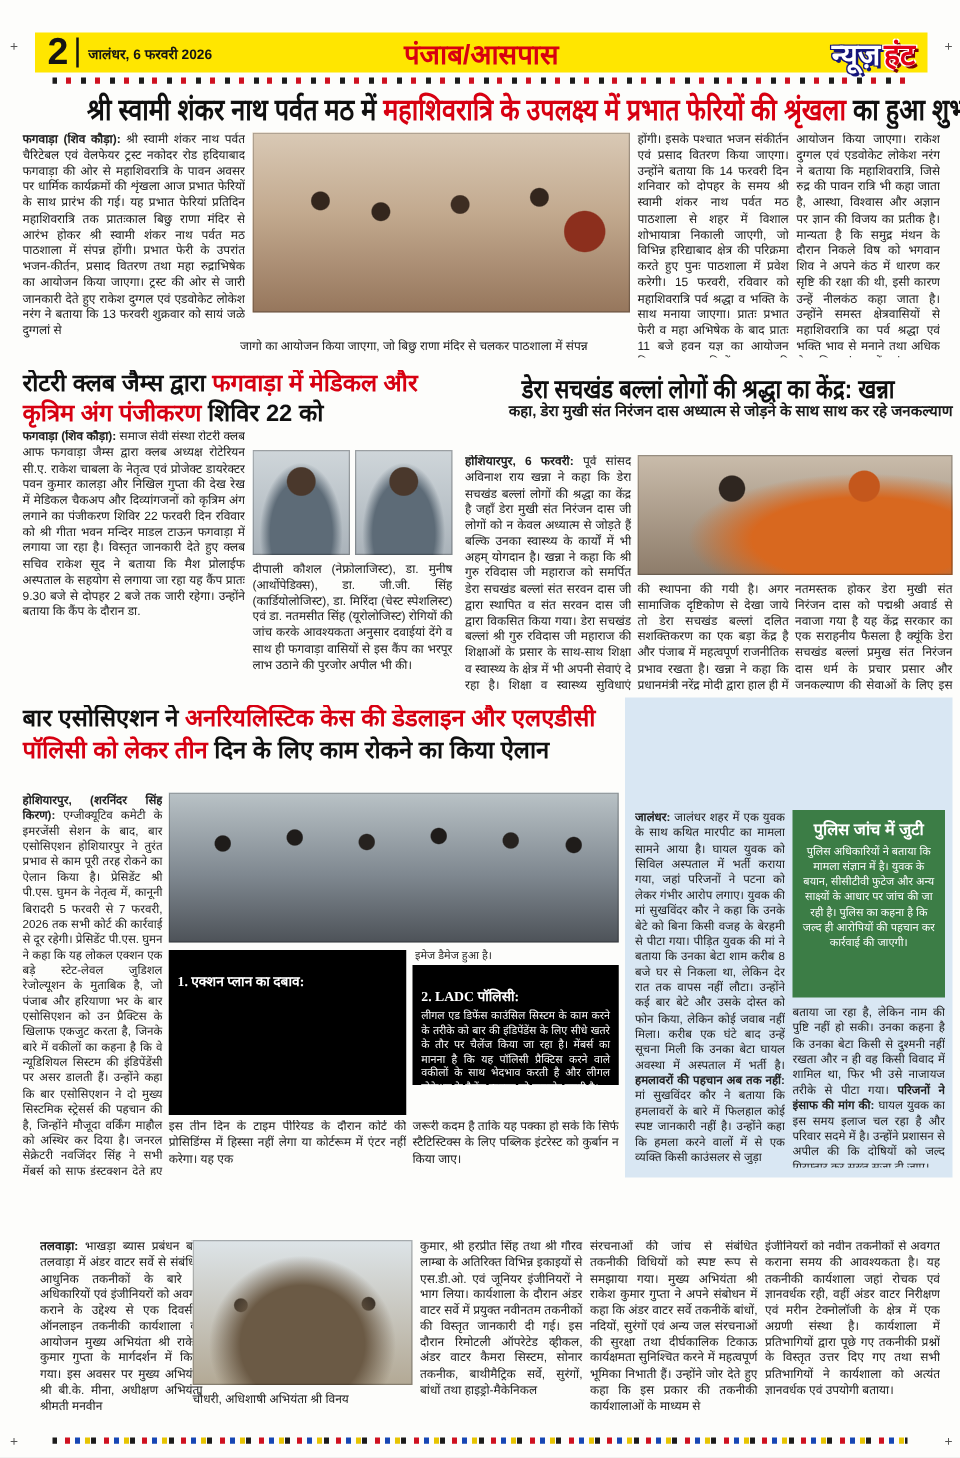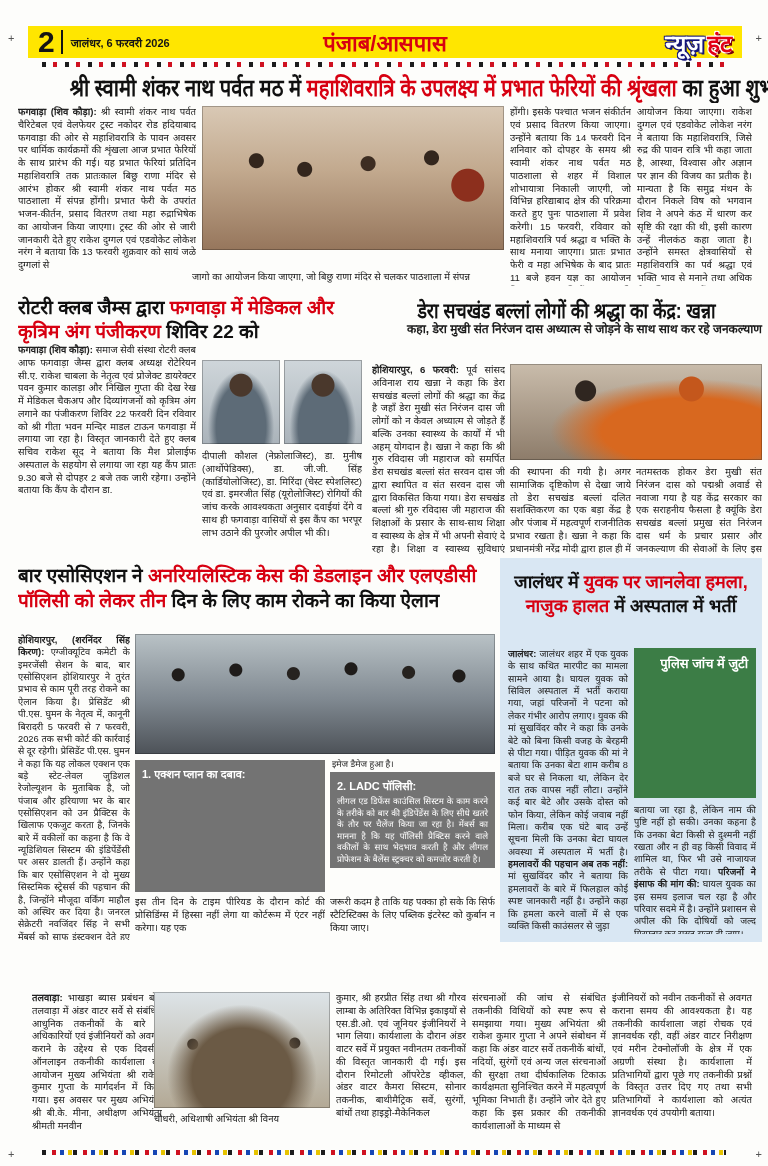--- a/index.html
+++ b/index.html
@@ -59,26 +59,26 @@
       radial-gradient(circle at 90% 35%,#1f1c1a 0 6px,transparent 7px),
       linear-gradient(180deg,#b9c2c6 0%,#7f8890 55%,#4d5258 100%);}
   .ph5{background:
       radial-gradient(ellipse at 50% 72%,#6b5a45 0 40%,transparent 60%),
       radial-gradient(circle at 22% 45%,#2a241f 0 5px,transparent 6px),
       radial-gradient(circle at 40% 48%,#2a241f 0 5px,transparent 6px),
       radial-gradient(circle at 62% 46%,#2a241f 0 5px,transparent 6px),
       radial-gradient(circle at 80% 44%,#2a241f 0 5px,transparent 6px),
       linear-gradient(180deg,#dde4e8 0%,#b3a995 100%);}
   
-  .navybox{position:absolute;background:#737373;color:#fff;padding:6px 7px;box-sizing:border-box;overflow:hidden;}
+  .navybox{position:absolute;background:#000000;color:#fff;padding:17px 7px;box-sizing:border-box;overflow:hidden;font-family:Liberation Serif, serif;}
   .navybox .btitle{font-weight:800;font-size:11px;margin-bottom:3px;}
   .navybox .btext{font-size:8.6px;line-height:1.35;text-align:justify;}
   .bluepanel{position:absolute;background:#d9e7f3;}
   .greenbox{position:absolute;background:#3c7d46;color:#fff;padding:6px 8px;box-sizing:border-box;overflow:hidden;}
-  .greenbox .btitle{font-weight:800;font-size:13px;text-align:right;margin-bottom:3px;}
+  .greenbox .btitle{font-weight:800;font-size:13px;text-align:center;margin-bottom:3px;}
   .greenbox .btext{font-size:8.8px;line-height:1.38;text-align:center;}
 </style>
 </head>
 <body>
 
 <div class="page">
 
   <span class="plus" style="top:32px;left:8px;">+</span>
   <span class="plus" style="top:32px;right:6px;">+</span>
   <span class="plus" style="bottom:6px;left:8px;">+</span>
@@ -105,21 +105,21 @@
   <div class="col" style="top:106px;left:637px;width:115px;height:180px;">आयोजन किया जाएगा। राकेश दुग्गल एवं एडवोकेट लोकेश नरंग ने बताया कि महाशिवरात्रि, जिसे रुद्र की पावन रात्रि भी कहा जाता है, आस्था, विश्वास और अज्ञान पर ज्ञान की विजय का प्रतीक है। मान्यता है कि समुद्र मंथन के दौरान निकले विष को भगवान शिव ने अपने कंठ में धारण कर सृष्टि की रक्षा की थी, इसी कारण उन्हें नीलकंठ कहा जाता है। उन्होंने समस्त क्षेत्रवासियों से महाशिवरात्रि का पर्व श्रद्धा एवं भक्ति भाव से मनाने तथा अधिक से अधिक संख्या में पहुंचकर इन धार्मिक एवं सांस्कृतिक आयोजनों में भाग लेकर पुण्य के भागी बनने की अपील की।</div>
 
   <div class="hl" style="position:absolute;top:296px;left:18px;width:348px;font-size:19px;line-height:1.25;white-space:normal;">
     <span>रोटरी क्लब जैम्स द्वारा </span><span class="red">फगवाड़ा में मेडिकल और कृत्रिम अंग पंजीकरण</span><span> शिविर 22 को</span>
   </div>
   <div class="col" style="top:344px;left:18px;width:178px;height:192px;">
     <b>फगवाड़ा (शिव कौड़ा):</b> <span>समाज सेवी संस्था रोटरी क्लब आफ फगवाड़ा जैम्स द्वारा क्लब अध्यक्ष रोटेरियन सी.ए. राकेश चाबला के नेतृत्व एवं प्रोजेक्ट डायरेक्टर पवन कुमार कालड़ा और निखिल गुप्ता की देख रेख में मेडिकल चैकअप और दिव्यांगजनों को कृत्रिम अंग लगाने का पंजीकरण शिविर 22 फरवरी दिन रविवार को श्री गीता भवन मन्दिर माडल टाऊन फगवाड़ा में लगाया जा रहा है। विस्तृत जानकारी देते हुए क्लब सचिव राकेश सूद ने बताया कि मैश प्रोलाईफ अस्पताल के सहयोग से लगाया जा रहा यह कैंप प्रातः 9.30 बजे से दोपहर 2 बजे तक जारी रहेगा। उन्होंने बताया कि कैंप के दौरान डा.</span>
   </div>
   <div class="photo ph2" style="top:360px;left:202px;width:78px;height:84px;"></div>
   <div class="photo ph2" style="top:360px;left:284px;width:78px;height:84px;"></div>
-  <div class="col" style="top:450px;left:202px;width:160px;height:102px;">दीपाली कौशल (नेफ्रोलाजिस्ट), डा. मुनीष (आर्थोपेडिक्स), डा. जी.जी. सिंह (कार्डियोलोजिस्ट), डा. मिरिंदा (चेस्ट स्पेशलिस्ट) एवं डा. इमरजीत सिंह (यूरोलोजिस्ट) रोगियों की जांच करके आवश्यकता अनुसार दवाईयां देंगे व साथ ही फगवाड़ा वासियों से इस कैंप का भरपूर लाभ उठाने की पुरजोर अपील भी की।</div>
+  <div class="col" style="top:450px;left:202px;width:160px;height:102px;">दीपाली कौशल (नेफ्रोलाजिस्ट), डा. मुनीष (आर्थोपेडिक्स), डा. जी.जी. सिंह (कार्डियोलोजिस्ट), डा. मिरिंदा (चेस्ट स्पेशलिस्ट) एवं डा. नतमसीत सिंह (यूरोलोजिस्ट) रोगियों की जांच करके आवश्यकता अनुसार दवाईयां देंगे व साथ ही फगवाड़ा वासियों से इस कैंप का भरपूर लाभ उठाने की पुरजोर अपील भी की।</div>
 
   <div class="hl" style="position:absolute;top:296px;left:372px;width:390px;text-align:center;font-size:21px;">
     <span class="cond">डेरा सचखंड बल्लां लोगों की श्रद्धा का केंद्र: खन्ना</span>
   </div>
   <div style="position:absolute;top:320px;left:372px;width:390px;text-align:right;font-size:12px;font-weight:700;color:#1b1b1b;">कहा, डेरा मुखी संत निरंजन दास अध्यात्म से जोड़ने के साथ साथ कर रहे जनकल्याण</div>
   <div class="col" style="top:364px;left:372px;width:133px;height:190px;">
     <b>होशियारपुर, 6 फरवरी:</b> <span>पूर्व सांसद अविनाश राय खन्ना ने कहा कि डेरा सचखंड बल्लां लोगों की श्रद्धा का केंद्र है जहाँ डेरा मुखी संत निरंजन दास जी लोगों को न केवल अध्यात्म से जोड़ते हैं बल्कि उनका स्वास्थ्य के कार्यों में भी अहम् योगदान है। खन्ना ने कहा कि श्री गुरु रविदास जी महाराज को समर्पित डेरा सचखंड बल्लां संत सरवन दास जी द्वारा स्थापित व संत सरवन दास जी द्वारा विकसित किया गया। डेरा सचखंड बल्लां श्री गुरु रविदास जी महाराज की शिक्षाओं के प्रसार के साथ-साथ शिक्षा व स्वास्थ्य के क्षेत्र में भी अपनी सेवाएं दे रहा है। शिक्षा व स्वास्थ्य सुविधाएं उपलब्ध करवाने के लिए यहाँ संत सरवन दास चैरिटेबल अस्पताल और संत सरवन दास मॉडल स्कूल</span>
   </div>
   <div class="photo ph3" style="top:364px;left:510px;width:252px;height:96px;"></div>
   <div class="col" style="top:466px;left:510px;width:121px;height:88px;">की स्थापना की गयी है। अगर सामाजिक दृष्टिकोण से देखा जाये तो डेरा सचखंड बल्लां दलित सशक्तिकरण का एक बड़ा केंद्र है और पंजाब में महत्वपूर्ण राजनीतिक प्रभाव रखता है। खन्ना ने कहा कि प्रधानमंत्री नरेंद्र मोदी द्वारा हाल ही में जो डेरा सचखंड बल्लां में</div>
@@ -137,30 +137,27 @@
     <div class="btitle">1. एक्शन प्लान का दबाव:</div>
   </div>
   <div class="navybox" style="top:772px;left:330px;width:165px;height:96px;">
     <div class="btitle">2. LADC पॉलिसी:</div>
     <div class="btext">लीगल एड डिफेंस काउंसिल सिस्टम के काम करने के तरीके को बार की इंडिपेंडेंस के लिए सीधे खतरे के तौर पर चैलेंज किया जा रहा है। मेंबर्स का मानना है कि यह पॉलिसी प्रैक्टिस करने वाले वकीलों के साथ भेदभाव करती है और लीगल प्रोफेशन के बैलेंस स्ट्रक्चर को कमजोर करती है।</div>
   </div>
   <div class="col" style="top:896px;left:135px;width:190px;height:44px;">इस तीन दिन के टाइम पीरियड के दौरान कोर्ट की प्रोसिडिंग्स में हिस्सा नहीं लेगा या कोर्टरूम में एंटर नहीं करेगा। यह एक</div>
   <div class="col" style="top:896px;left:330px;width:165px;height:44px;">जरूरी कदम है ताकि यह पक्का हो सके कि सिर्फ स्टैटिस्टिक्स के लिए पब्लिक इंटरेस्ट को कुर्बान न किया जाए।</div>
 
   <div class="bluepanel" style="top:558px;left:500px;width:262px;height:384px;"></div>
-  <div class="hl" style="position:absolute;top:570px;left:500px;width:262px;text-align:center;font-size:18px;line-height:1.35;white-space:normal;">
-    <span>जालंधर में </span><span class="red">युवक पर जानलेवा हमला,</span><br>
-    <span class="red">नाजुक हालत</span><span> में अस्पताल में भर्ती</span>
-  </div>
   <div class="col" style="top:648px;left:508px;width:120px;height:286px;font-size:9.3px;">
     <b>जालंधर:</b> <span>जालंधर शहर में एक युवक के साथ कथित मारपीट का मामला सामने आया है। घायल युवक को सिविल अस्पताल में भर्ती कराया गया, जहां परिजनों ने पटना को लेकर गंभीर आरोप लगाए। युवक की मां सुखविंदर कौर ने कहा कि उनके बेटे को बिना किसी वजह के बेरहमी से पीटा गया। पीड़ित युवक की मां ने बताया कि उनका बेटा शाम करीब 8 बजे घर से निकला था, लेकिन देर रात तक वापस नहीं लौटा। उन्होंने कई बार बेटे और उसके दोस्त को फोन किया, लेकिन कोई जवाब नहीं मिला। करीब एक घंटे बाद उन्हें सूचना मिली कि उनका बेटा घायल अवस्था में अस्पताल में भर्ती है।</span>
     <b>हमलावरों की पहचान अब तक नहीं:</b> <span>मां सुखविंदर कौर ने बताया कि हमलावरों के बारे में फिलहाल कोई स्पष्ट जानकारी नहीं है। उन्होंने कहा कि हमला करने वालों में से एक व्यक्ति किसी काउंसलर से जुड़ा</span>
   </div>
   <div class="greenbox" style="top:648px;left:634px;width:122px;height:150px;">
     <div class="btitle">पुलिस जांच में जुटी</div>
+    <div class="btext">पुलिस अधिकारियों ने बताया कि मामला संज्ञान में है। युवक के बयान, सीसीटीवी फुटेज और अन्य साक्ष्यों के आधार पर जांच की जा रही है। पुलिस का कहना है कि जल्द ही आरोपियों की पहचान कर कार्रवाई की जाएगी।</div>
   </div>
   <div class="col" style="top:804px;left:634px;width:122px;height:130px;font-size:9.3px;">
     <span>बताया जा रहा है, लेकिन नाम की पुष्टि नहीं हो सकी। उनका कहना है कि उनका बेटा किसी से दुश्मनी नहीं रखता और न ही वह किसी विवाद में शामिल था, फिर भी उसे नाजायज तरीके से पीटा गया।</span>
     <b>परिजनों ने इंसाफ की मांग की:</b> <span>घायल युवक का इस समय इलाज चल रहा है और परिवार सदमे में है। उन्होंने प्रशासन से अपील की कि दोषियों को जल्द गिरफ्तार कर सख्त सजा दी जाए।</span>
   </div>
 
   <div class="col" style="top:992px;left:32px;width:130px;height:148px;">
     <b>तलवाड़ा:</b> <span>भाखड़ा ब्यास प्रबंधन बोर्ड तलवाड़ा में अंडर वाटर सर्वे से संबंधित आधुनिक तकनीकों के बारे में अधिकारियों एवं इंजीनियरों को अवगत कराने के उद्देश्य से एक दिवसीय ऑनलाइन तकनीकी कार्यशाला का आयोजन मुख्य अभियंता श्री राकेश कुमार गुप्ता के मार्गदर्शन में किया गया। इस अवसर पर मुख्य अभियंता श्री बी.के. मीना, अधीक्षण अभियंता श्रीमती मनवीन</span>
   </div>
   <div class="photo ph5" style="top:992px;left:154px;width:176px;height:116px;"></div>

